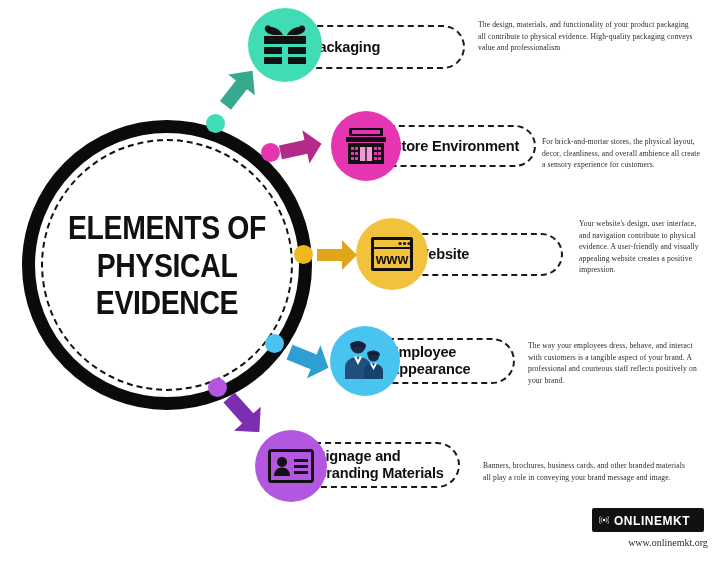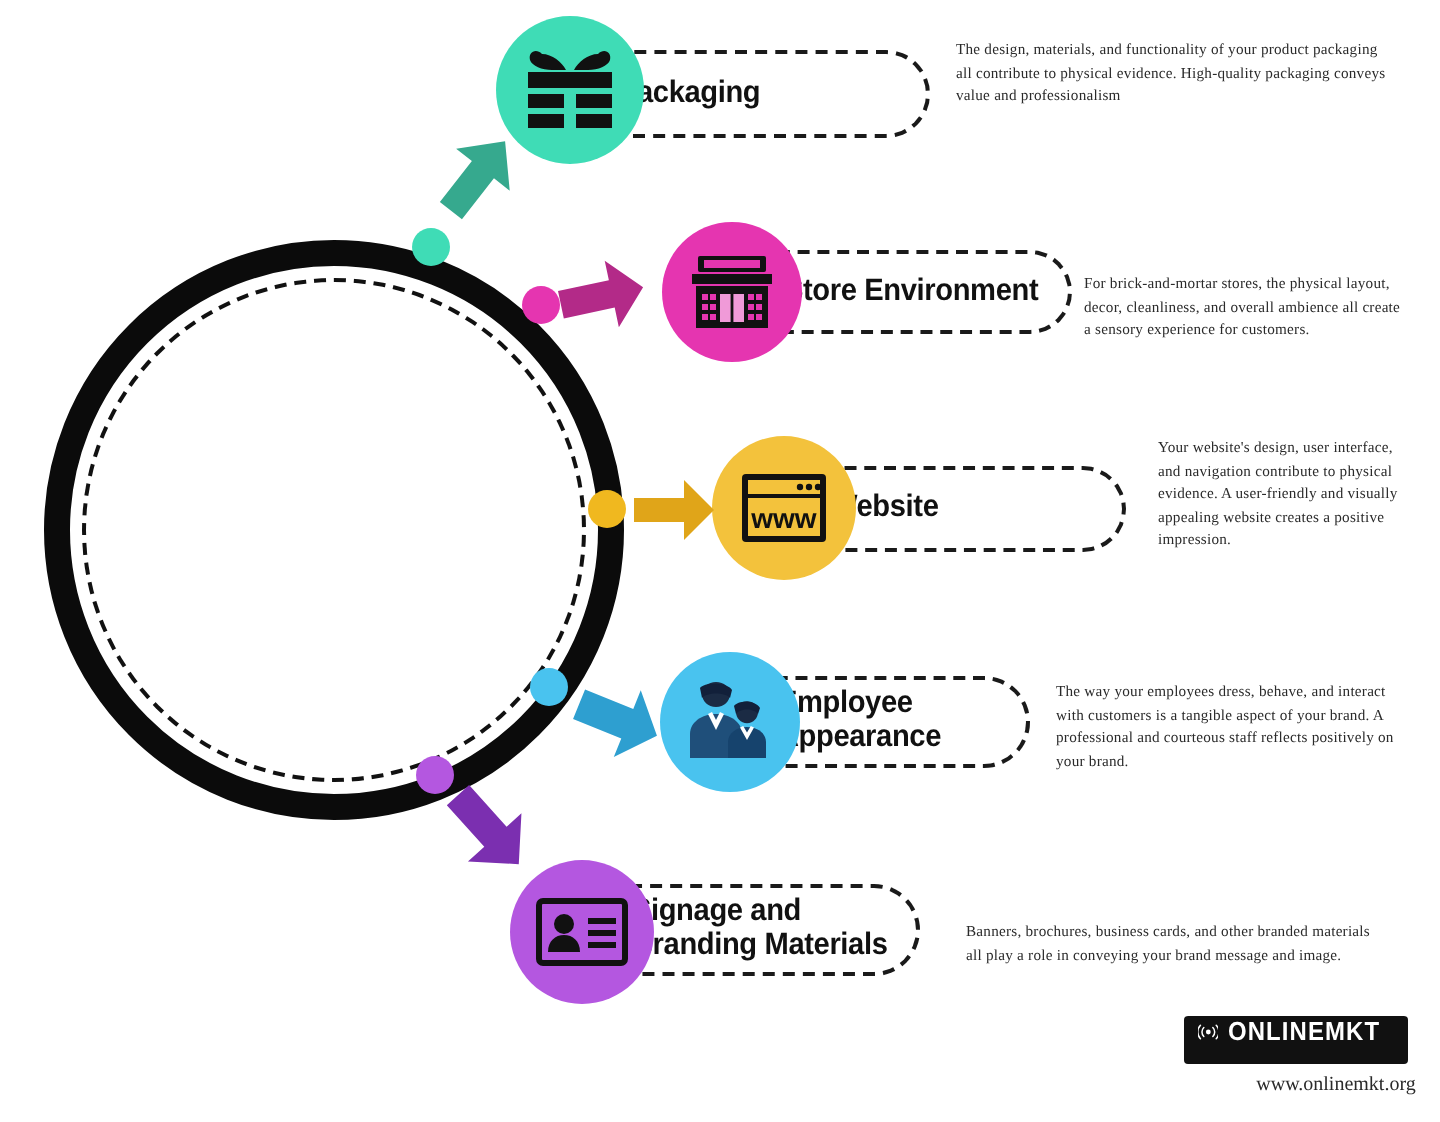--- a/index.html
+++ b/index.html
@@ -125,21 +125,21 @@
   
   .logo-box {
     position: absolute;
     left: 592px;
     top: 508px;
     width: 112px;
     height: 24px;
     background: #111111;
     border-radius: 2px;
     display: flex;
-    align-items: flex-start;
+    align-items: center;
     gap: 5px;
     padding: 0 7px;
     box-sizing: border-box;
   }
   .logo-text {
     font-family: "Liberation Sans Narrow", "Liberation Sans", sans-serif;
     font-weight: 700;
     font-size: 13px;
     color: #ffffff;
     letter-spacing: 0.6px;
@@ -158,20 +158,25 @@
   }
 </style>
 </head>
 <body>
 
 <div id="canvas">
 
   <div class="ring-wrap">
     <div class="ring-solid"></div>
     <div class="ring-dashed"></div>
+    <div class="center-title">
+      <span>ELEMENTS OF</span>
+      <span>PHYSICAL</span>
+      <span>EVIDENCE</span>
+    </div>
   </div>
 
   <div class="node-dot" style="left:206px; top:114px; background:#3fdcb6;"></div>
   <div class="node-dot" style="left:261px; top:143px; background:#e535b0;"></div>
   <div class="node-dot" style="left:294px; top:245px; background:#f0b81f;"></div>
   <div class="node-dot" style="left:265px; top:334px; background:#49c3ef;"></div>
   <div class="node-dot" style="left:208px; top:378px; background:#b457e0;"></div>
 
   <svg class="arrow" style="left:218px; top:64px;" width="42" height="48" viewBox="0 0 42 48">
     <g transform="rotate(38 21 24)">

